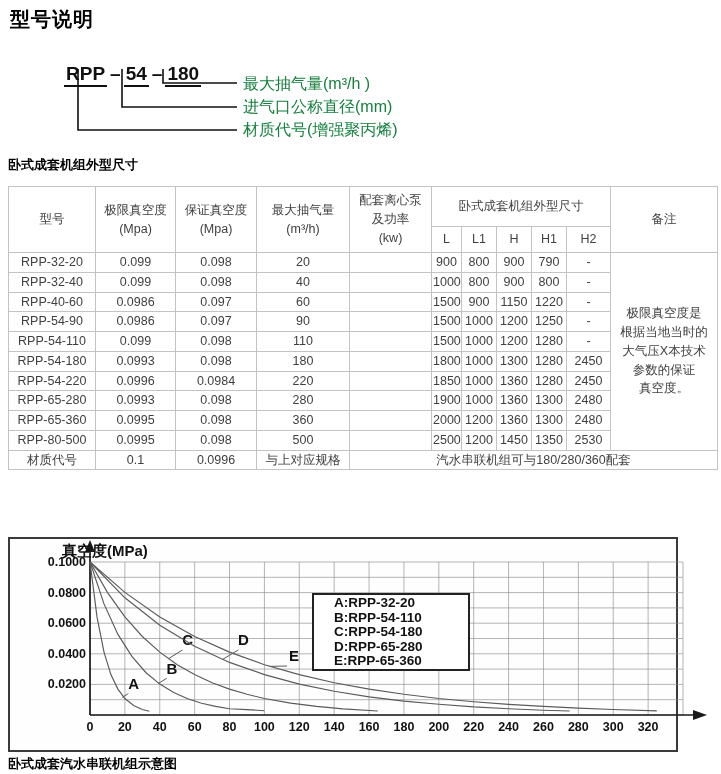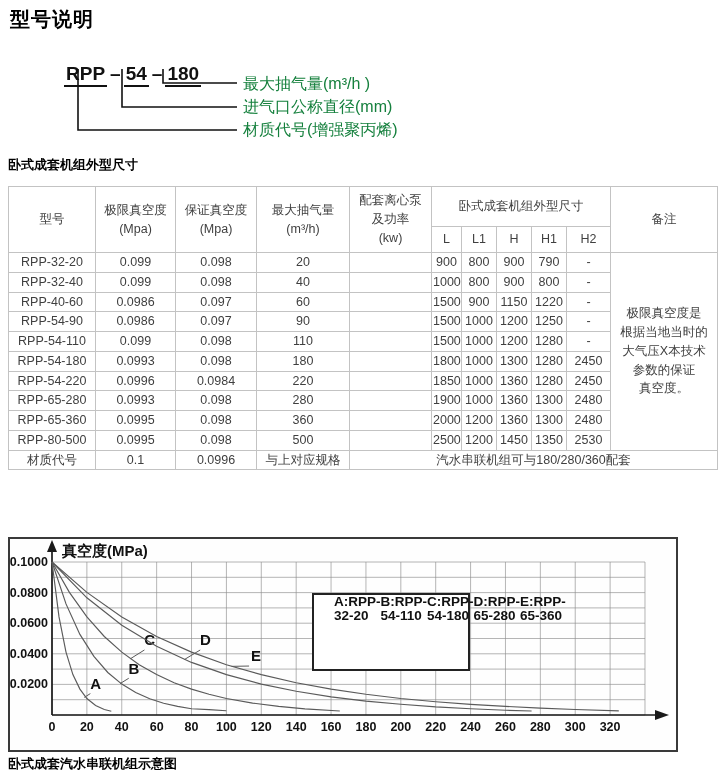--- a/index.html
+++ b/index.html
@@ -24,26 +24,26 @@
       font-size:12.5px; font-weight:400; color:#3f3f3f; padding:0 1px; line-height:1.5; }
   table.spec thead tr.t1 { height:40px; }
   table.spec thead tr.t2 { height:26px; }
   table.spec tbody tr { height:16px;margin-top:12px; }
   .preline { white-space:pre-line; }
   td.remark, .hdr2 { line-height:2.0; }
   .hdr3 { line-height:1.55; }
   td.remark { line-height:2.65; font-size:12.5px; }
 
   
-  .chart-box { left:8px; top:537px; width:670px; height:215px; border:2px solid #3a3a3a; background:#fefefe; }
+  .chart-box { left:8px; top:537px; width:670px; height:215px; border:2px solid #3a3a3a; background:#fefefe;padding-left:38px; }
   .chart-title { left:120px; top:3px; width:450px; text-align:center; font-size:15px; font-weight:700; color:#111; }
   .chart-ylabel { left:52px; top:3px; font-size:15px; font-weight:700; color:#111; }
   .chart-xlabel { right:12px; top:189px; font-size:15px; font-weight:400; color:#be185d;margin-top:45px; }
   .legend { left:302px; top:54px; width:158px; height:78px; border:2px solid #222; background:#fff;
-            display:flex; flex-direction:row; justify-content:space-evenly; padding-left:20px; }
+            display:flex; flex-direction:column; justify-content:space-evenly; padding-left:20px; }
   .legend div { font-size:13.5px; font-weight:700; color:#111; line-height:1; }
   svg text.tick { font-family:"Liberation Sans","DejaVu Sans",sans-serif; font-size:12.5px; font-weight:700; fill:#111; }
   svg text.curvelabel { font-family:"Liberation Sans","DejaVu Sans",sans-serif; font-size:15px; font-weight:700; fill:#111; }
 
   .bottom-caption { left:8px; top:755px; font-size:13px; font-weight:700; color:#000; }
 </style>
 </head>
 <body>
 
 <div id="page">

